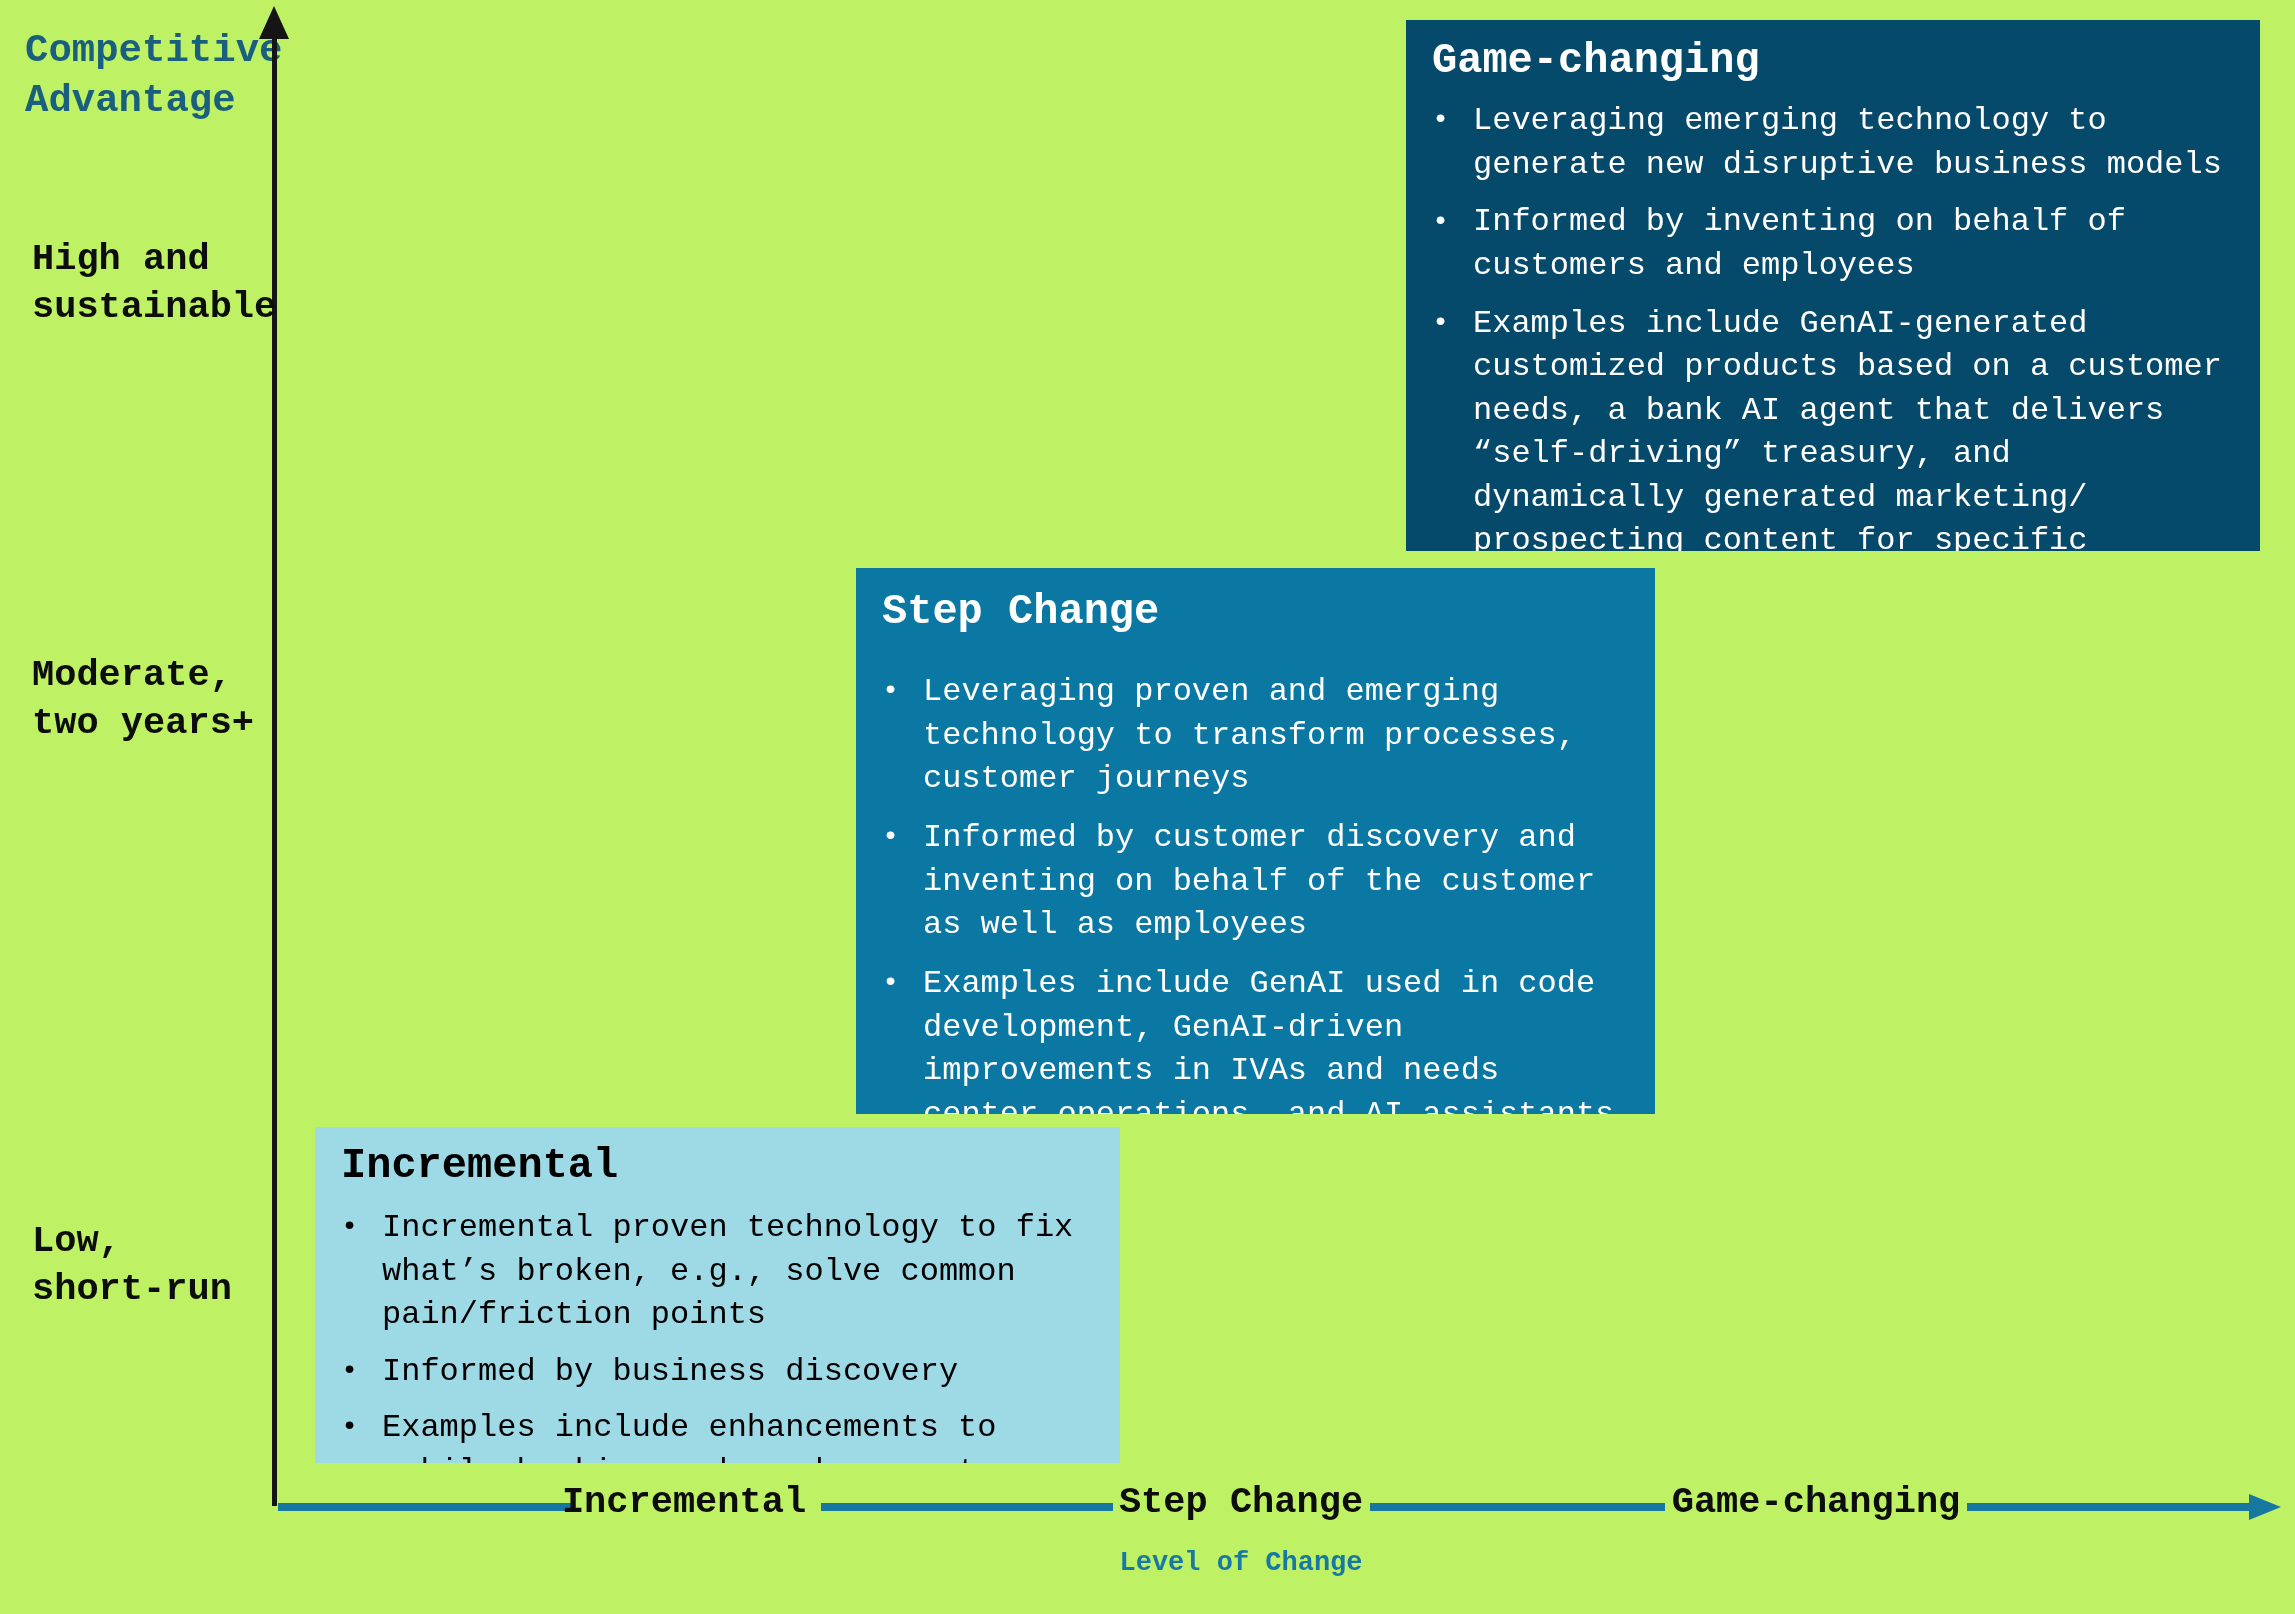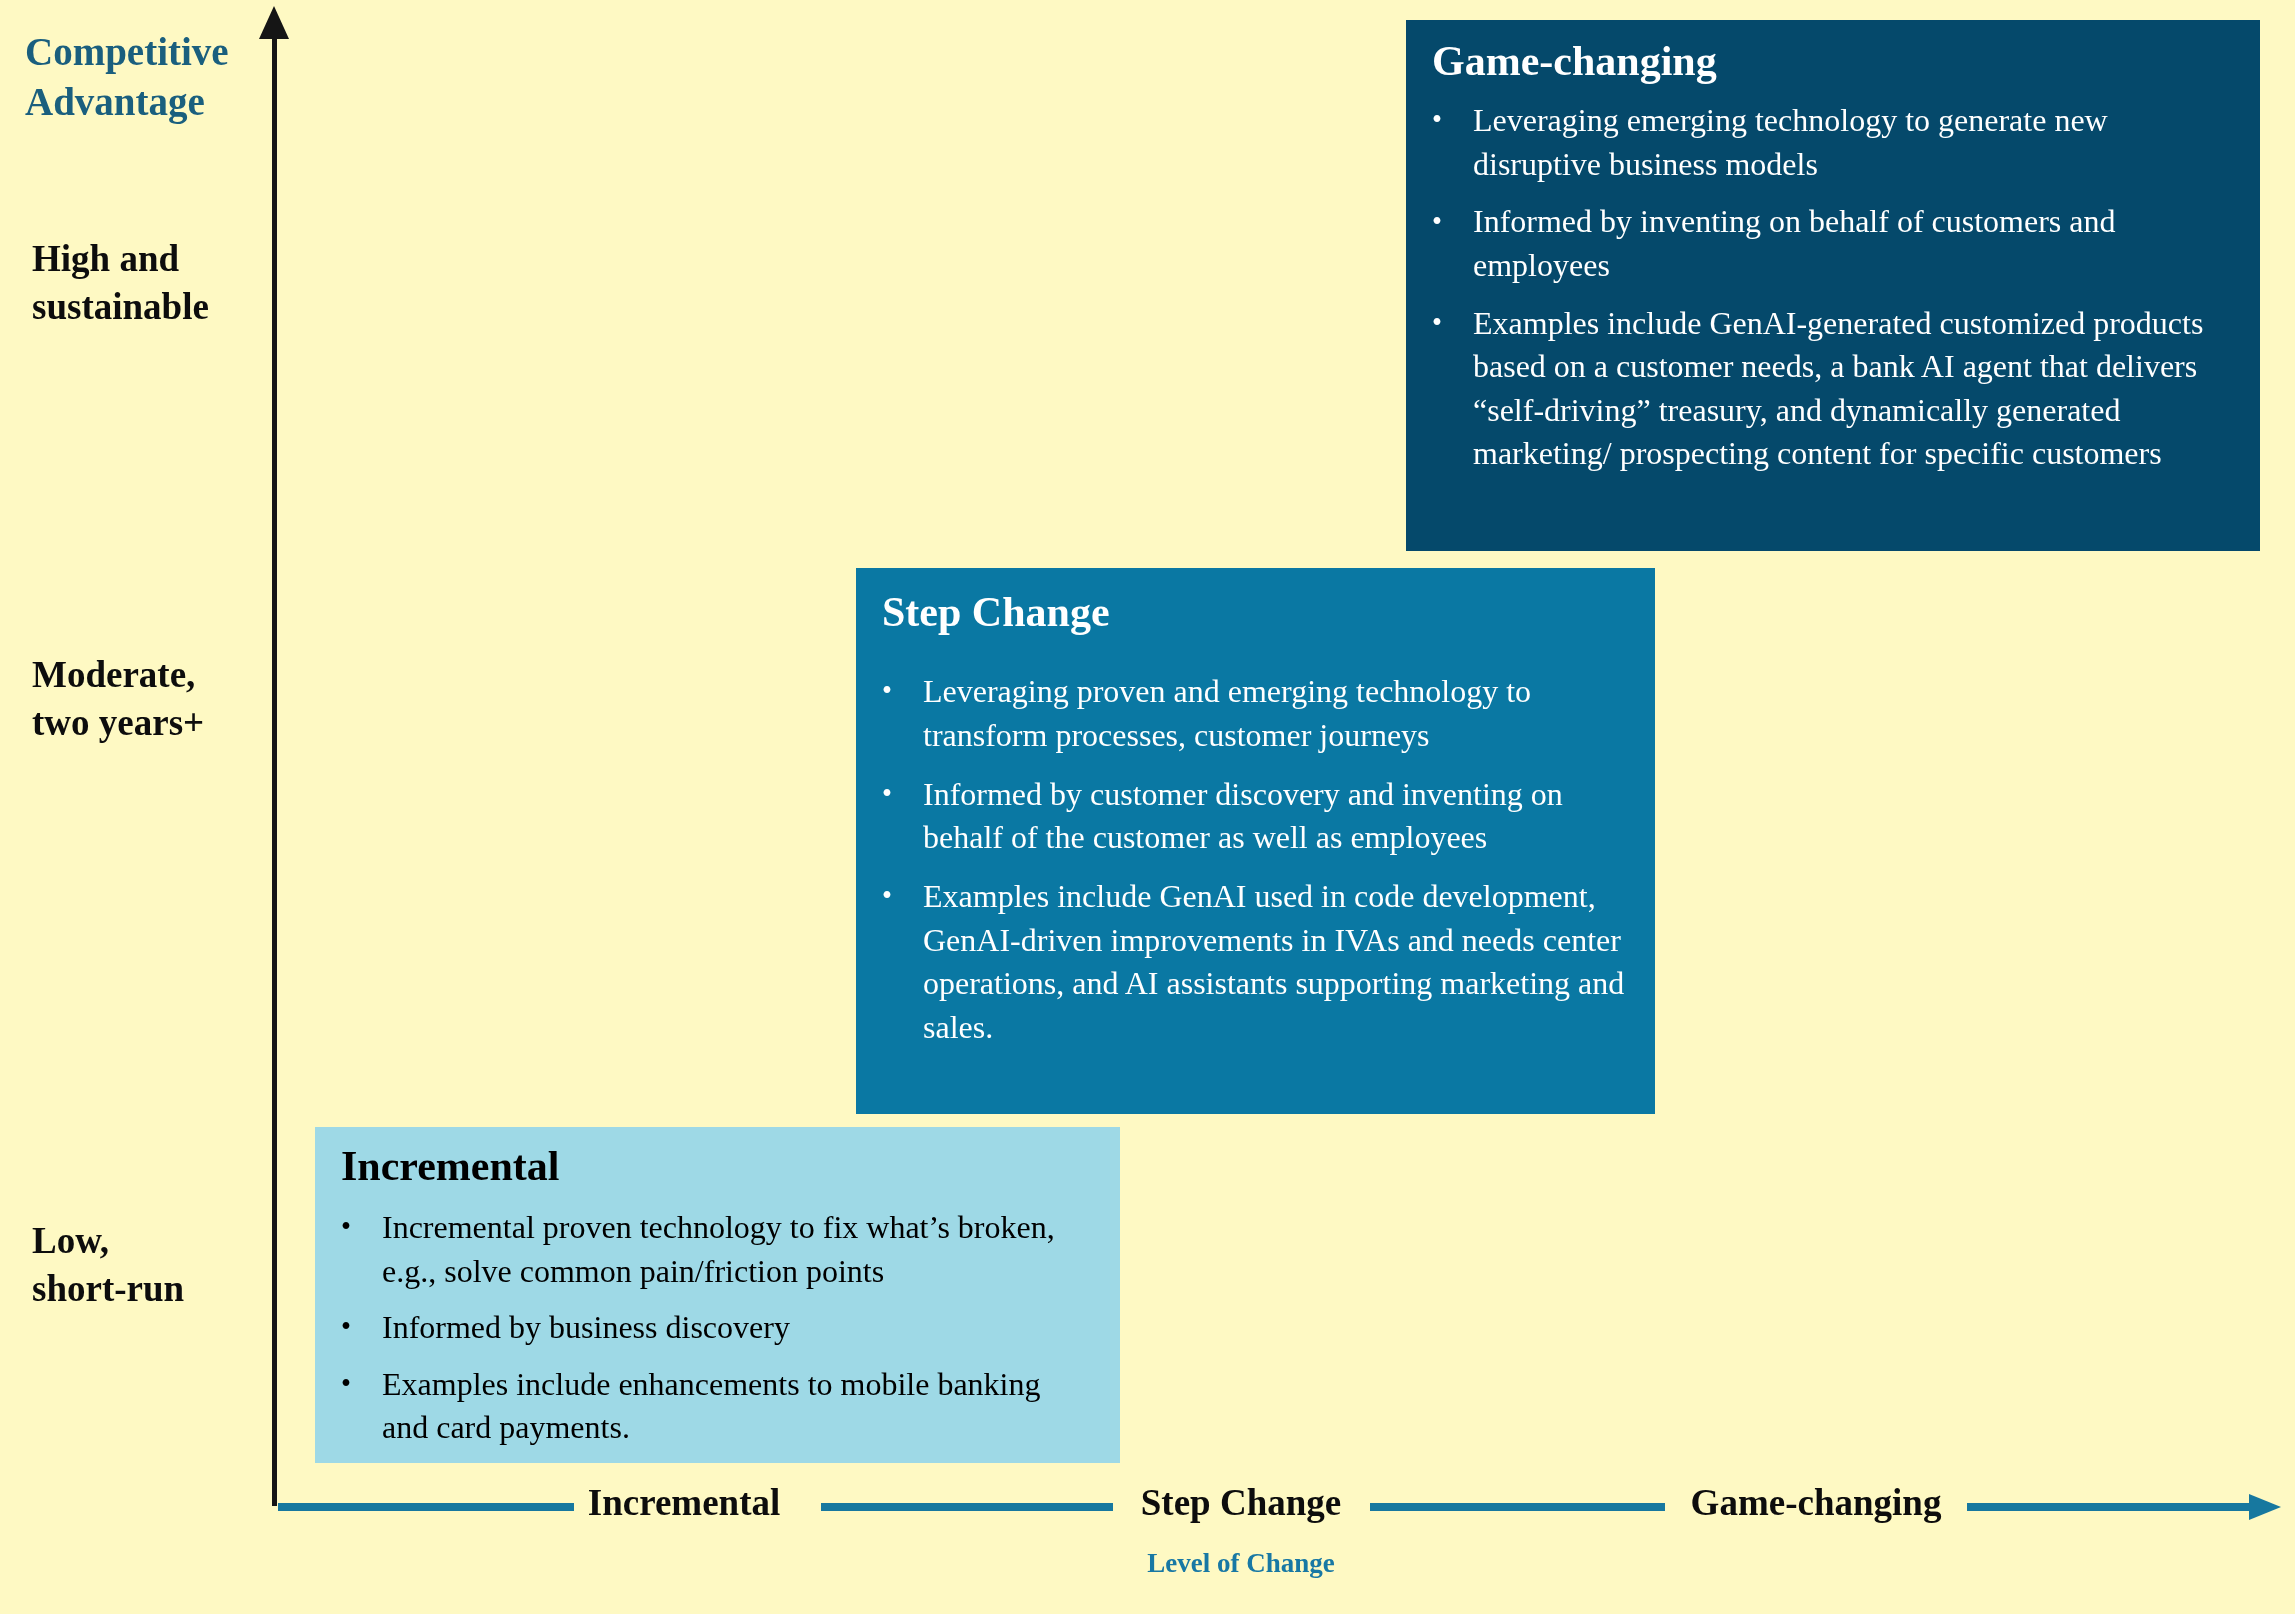--- a/index.html
+++ b/index.html
@@ -1,21 +1,21 @@
 <!DOCTYPE html>
 <html style="font-size:8.8px"><head>
 <meta charset="utf-8">
 <style>
   html,body{margin:0;padding:0;background:#ffffff;}
   .canvas{
     position:relative;
     width:2295px;height:1615px;
-    background:#fef9c3;
+    background:#bef264;
     overflow:hidden;
-    font-family:Liberation Serif, serif;
+    font-family:Liberation Mono, monospace;
   }
   
   .y-axis-line{position:absolute;left:272px;top:15.4px;width:5px;height:1491px;background:#151515;}
   .y-axis-arrowhead{position:absolute;left:259px;top:5.5px;width:0;height:0;
     border-left:15.4px solid transparent;border-right:15.4px solid transparent;border-bottom:33px solid #151515;}
   .x-seg{position:absolute;top:1503px;height:8.2px;}
   .x-seg.s1{left:278px;width:296px;}
   .x-seg.s2{left:821px;width:292px;}
   .x-seg.s3{left:1370px;width:295px;}
   .x-seg.s4{left:1967px;width:282px;}

